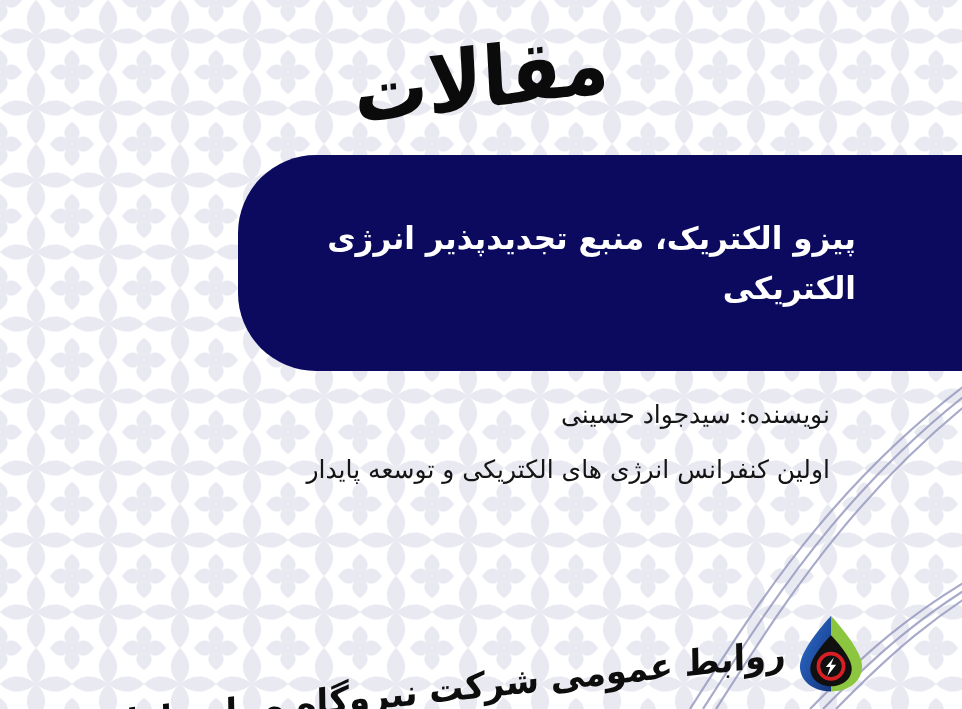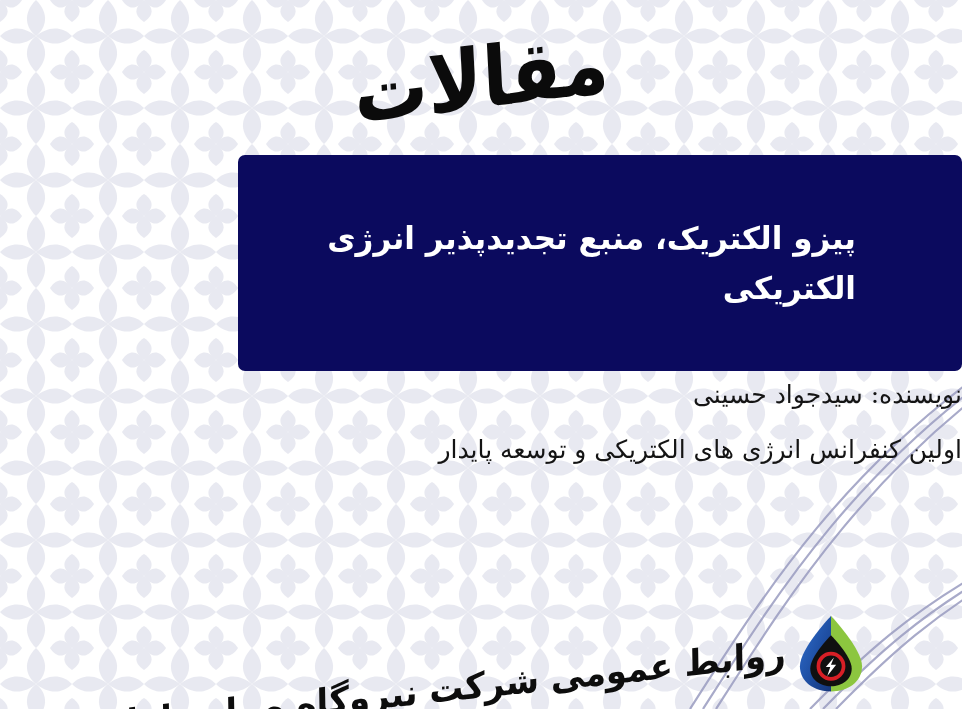--- a/index.html
+++ b/index.html
@@ -71,42 +71,42 @@
     border-top-left-radius: 78px;
     border-bottom-left-radius: 78px;
     border-top-right-radius: 0;
     border-bottom-right-radius: 0;
     z-index: 4;
     display: flex;
     align-items: center;
     justify-content: flex-start;
     box-sizing: border-box;
     padding: 0 106px 0 40px;
-    border-radius: 7px;
   }
   .title-card .title-text {
     color: #ffffff;
     font-size: 31px;
     font-weight: 700;
     line-height: 1.62;
     text-align: right;
     direction: rtl;
     width: 100%;
     letter-spacing: 0px;
   }
 
   
   .meta-block {
     position: absolute;
     left: 0;
-    top: 378px;
+    top: 398px;
     width: 962px;
     z-index: 3;
     direction: rtl;
     box-sizing: border-box;
+    padding-right: 132px;
     padding-left: 40px;
   }
   .meta-line {
     color: #141414;
     text-align: right;
     font-family: "DejaVu Serif", "Liberation Serif", serif;
     font-weight: 400;
   }
   .meta-author {
     font-size: 25px;

